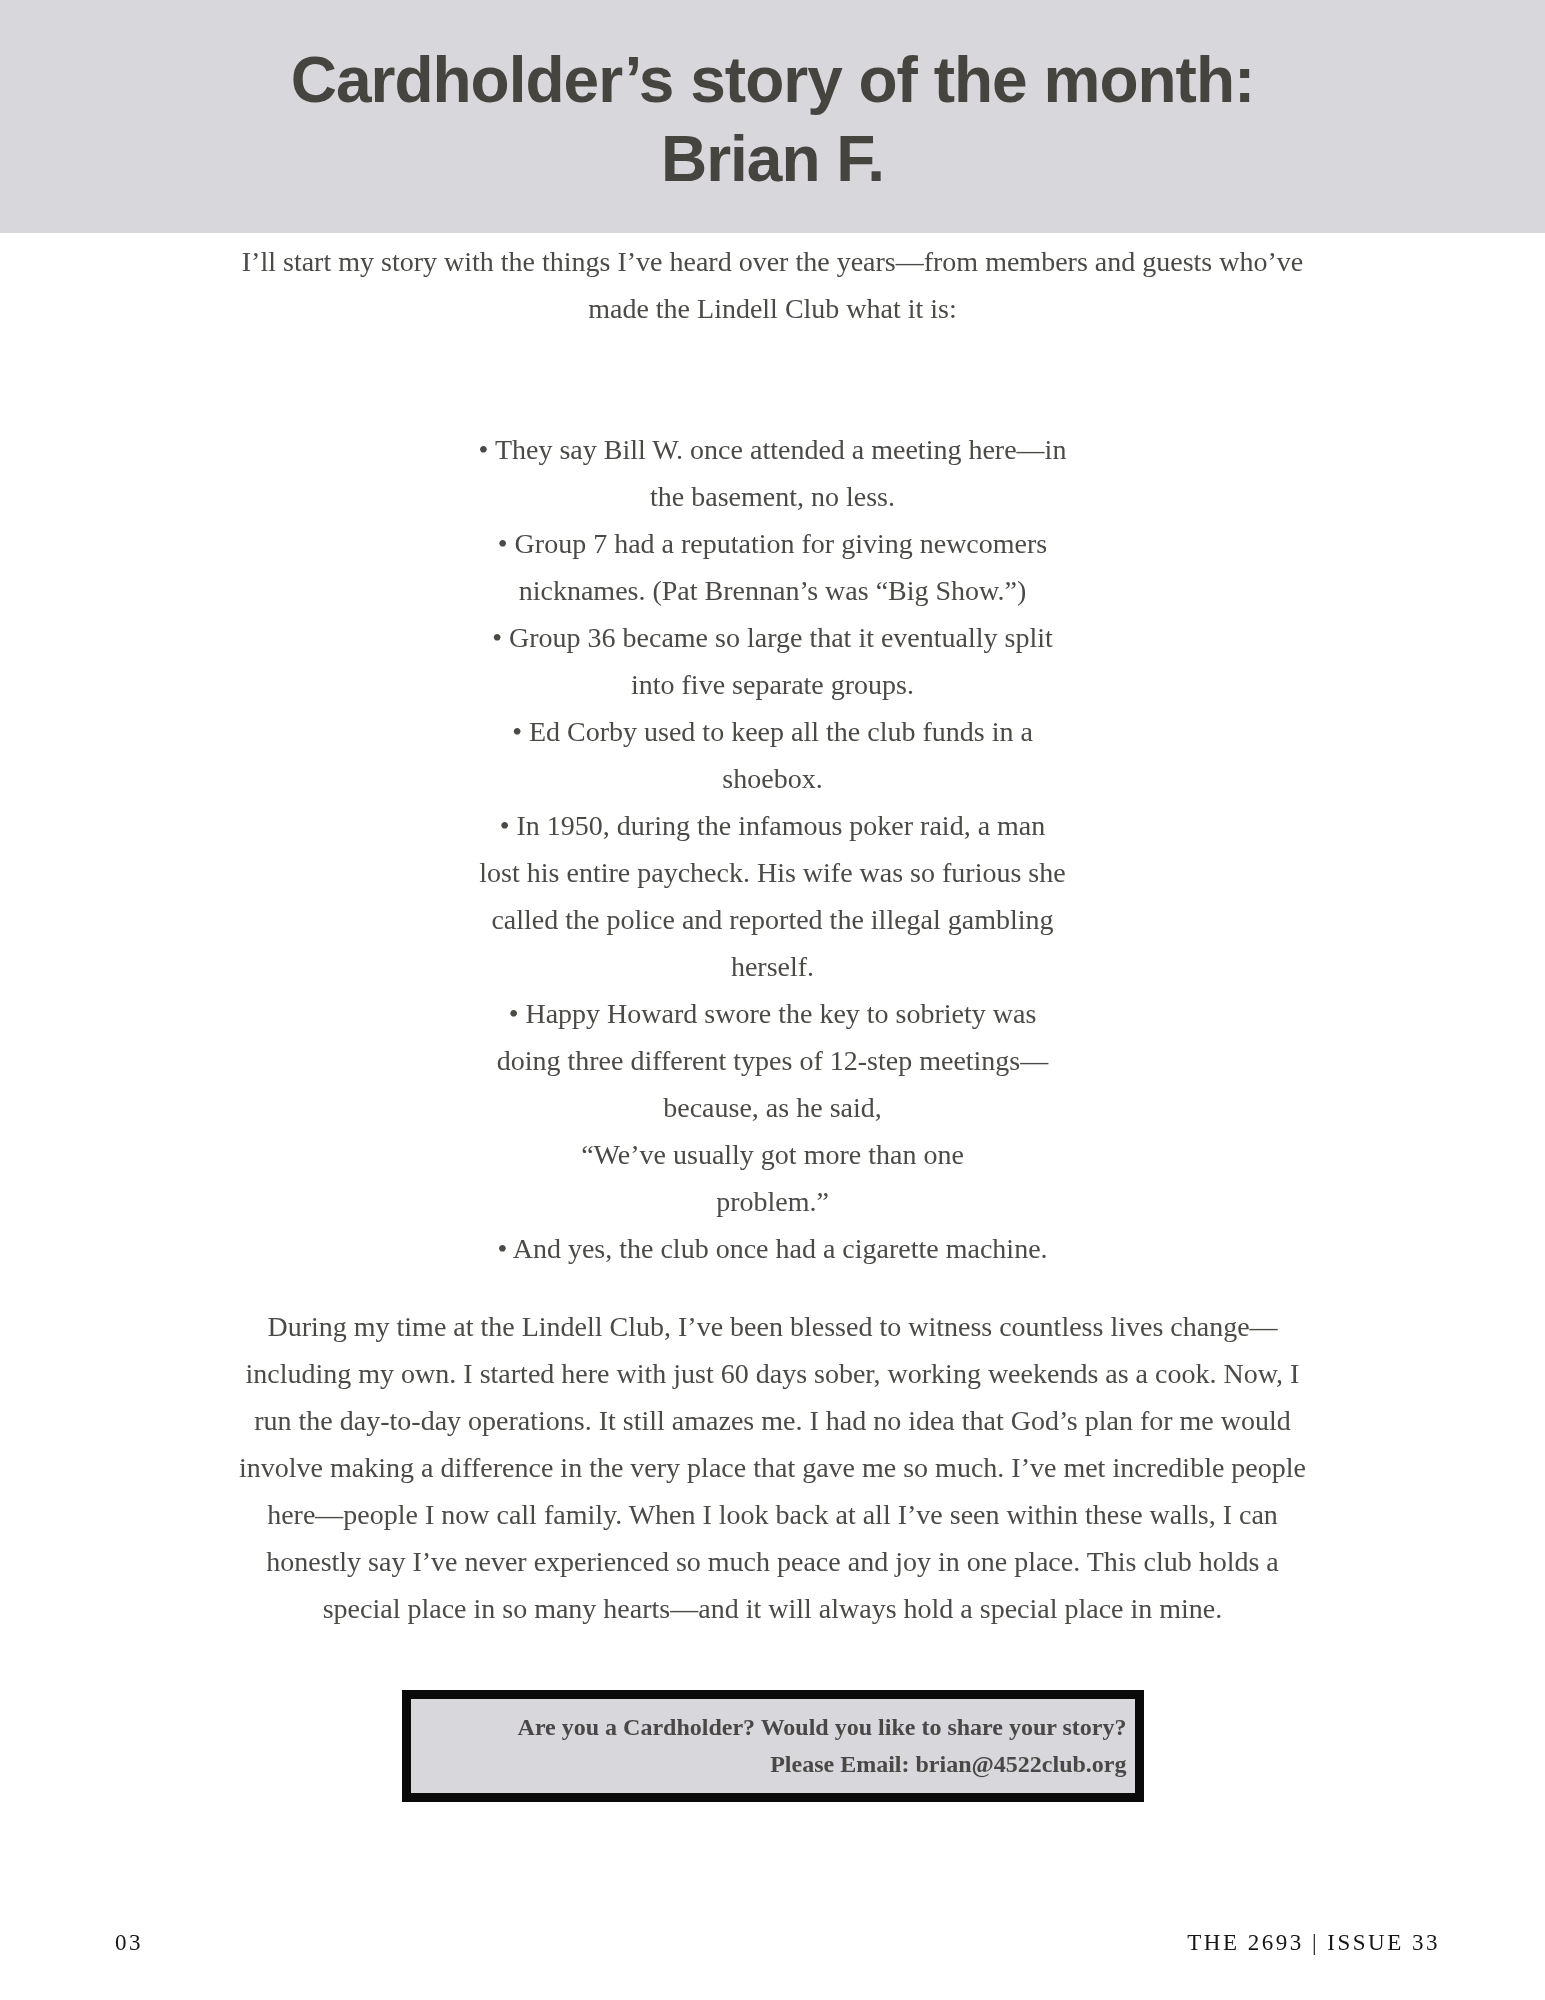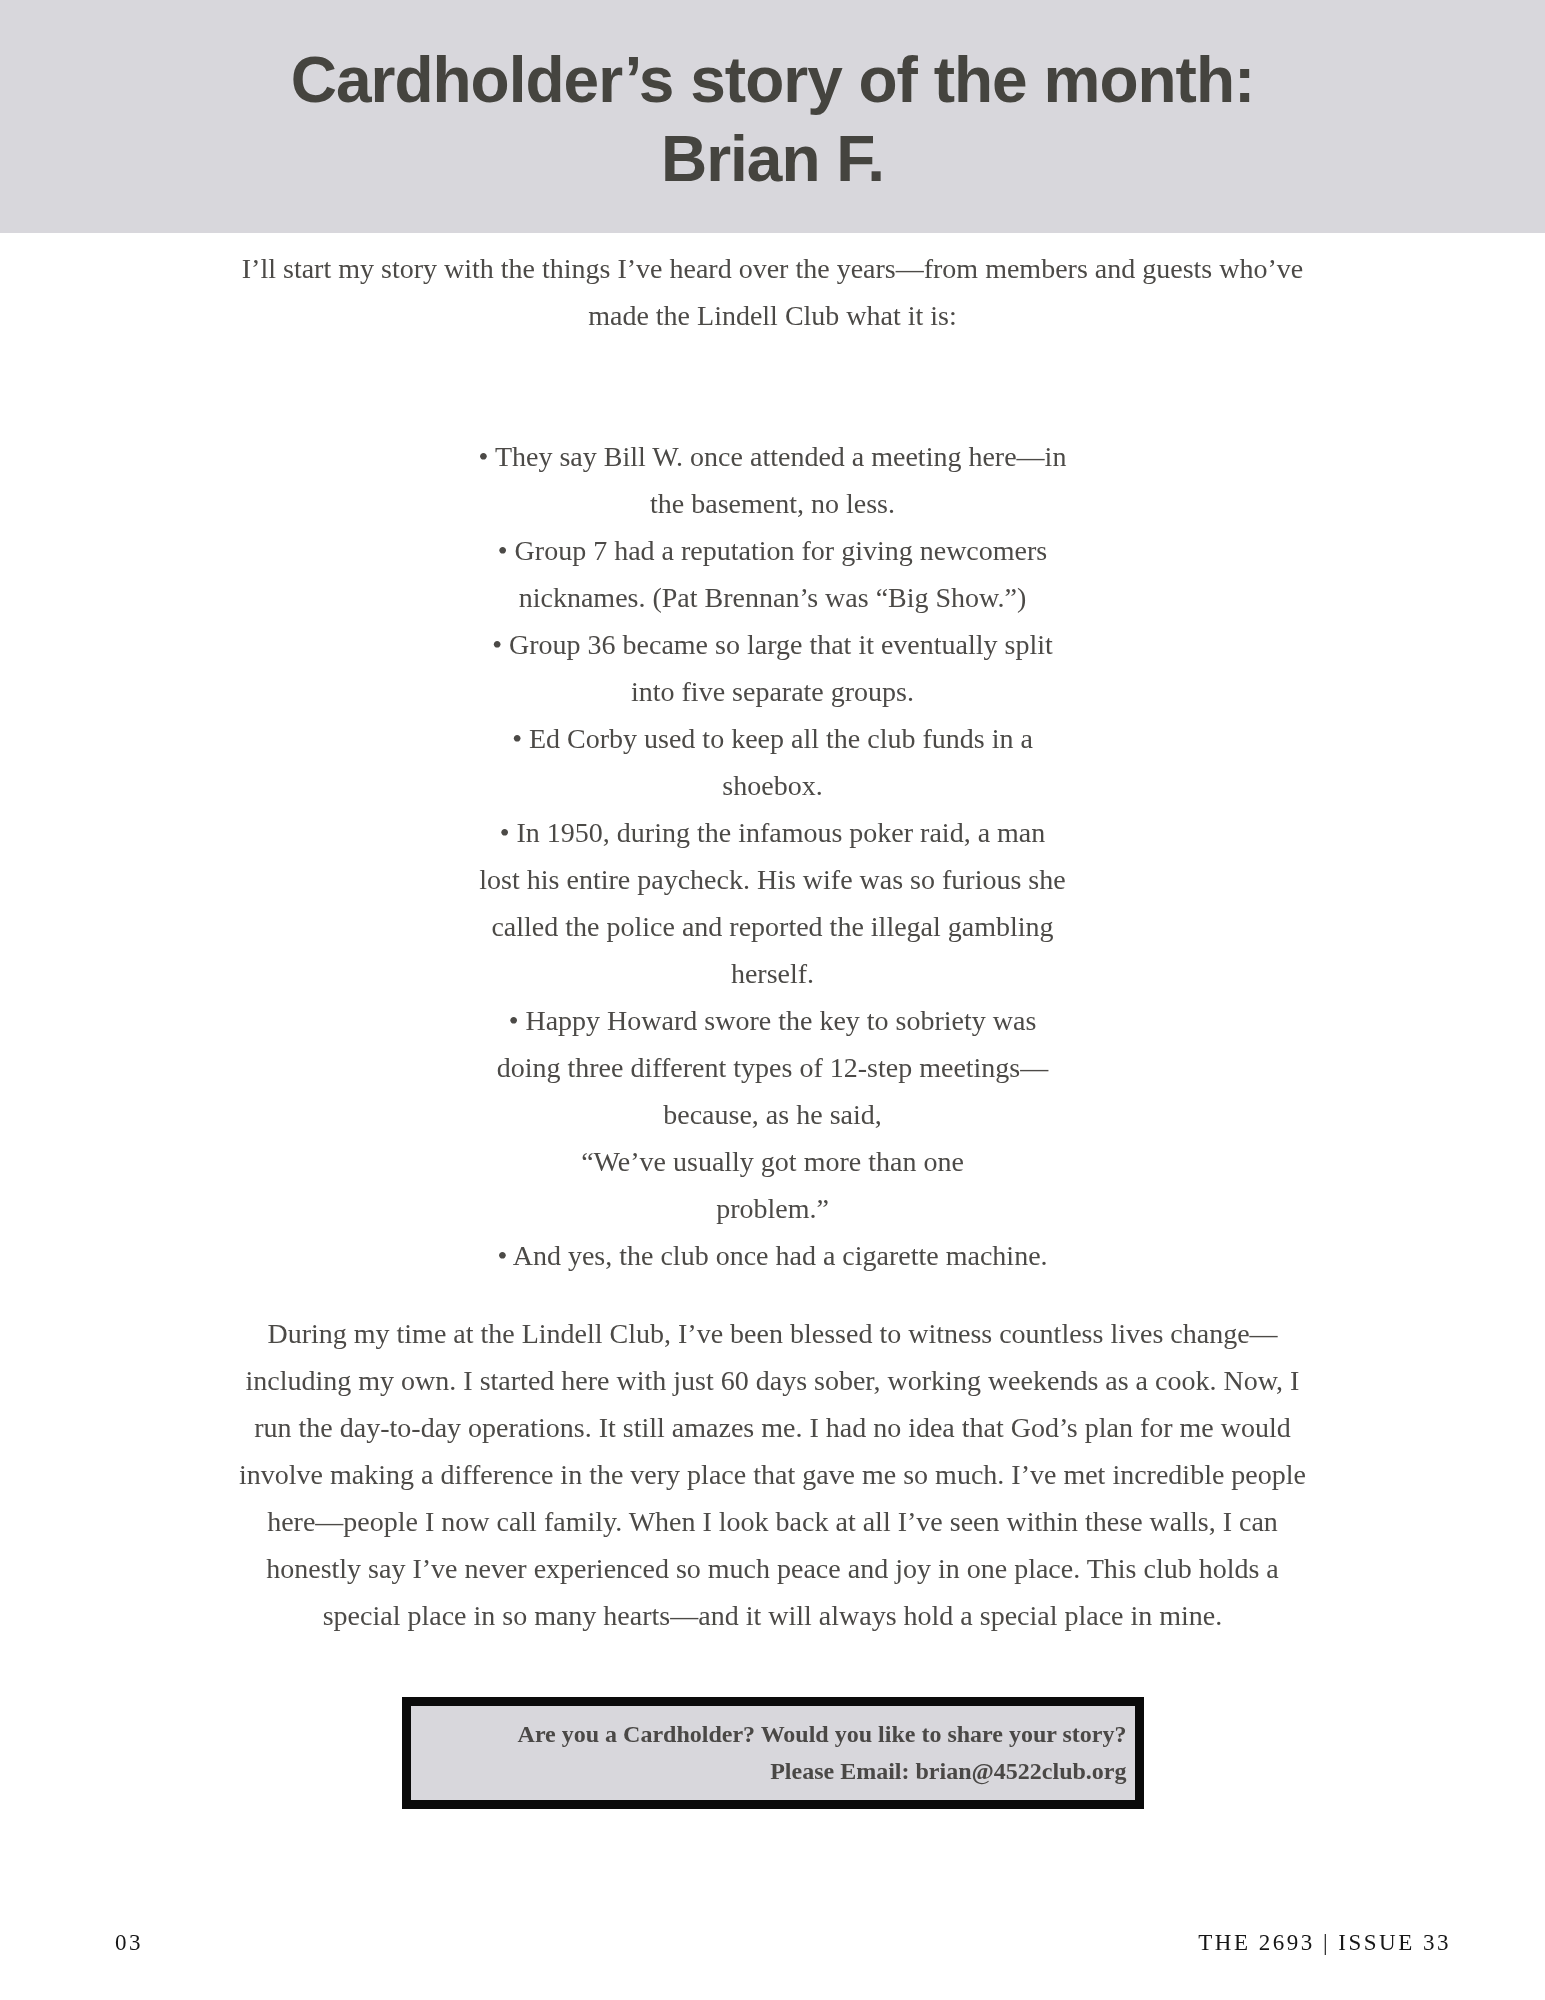--- a/index.html
+++ b/index.html
@@ -34,21 +34,21 @@
     text-align: center;
     white-space: pre-line;
   }
   .article {
     color: #4c4a47;
     font-size: 28px;
     line-height: 47px;
     text-align: center;
   }
   .intro {
-    margin: 12px auto 0;
+    margin: 5px auto 0;
     white-space: pre-line;
     max-width: 1345px;
   }
   .facts {
     margin-top: 94px;
   }
   .fact {
     white-space: pre-line;
   }
   .closing {
@@ -65,21 +65,21 @@
     padding: 10px 8px;
     font-weight: 700;
     font-size: 24px;
     line-height: 37px;
     color: #4a4846;
     text-align: right;
   }
   .pagefoot {
     position: absolute;
     left: 115px;
-    right: 94px;
+    right: 105px;
     top: 1930px;
     display: flex;
     justify-content: space-between;
     align-items: baseline;
     font-size: 23px;
     letter-spacing: 2.5px;
     font-weight: 500;
     color: #161616;
   }
 </style>

